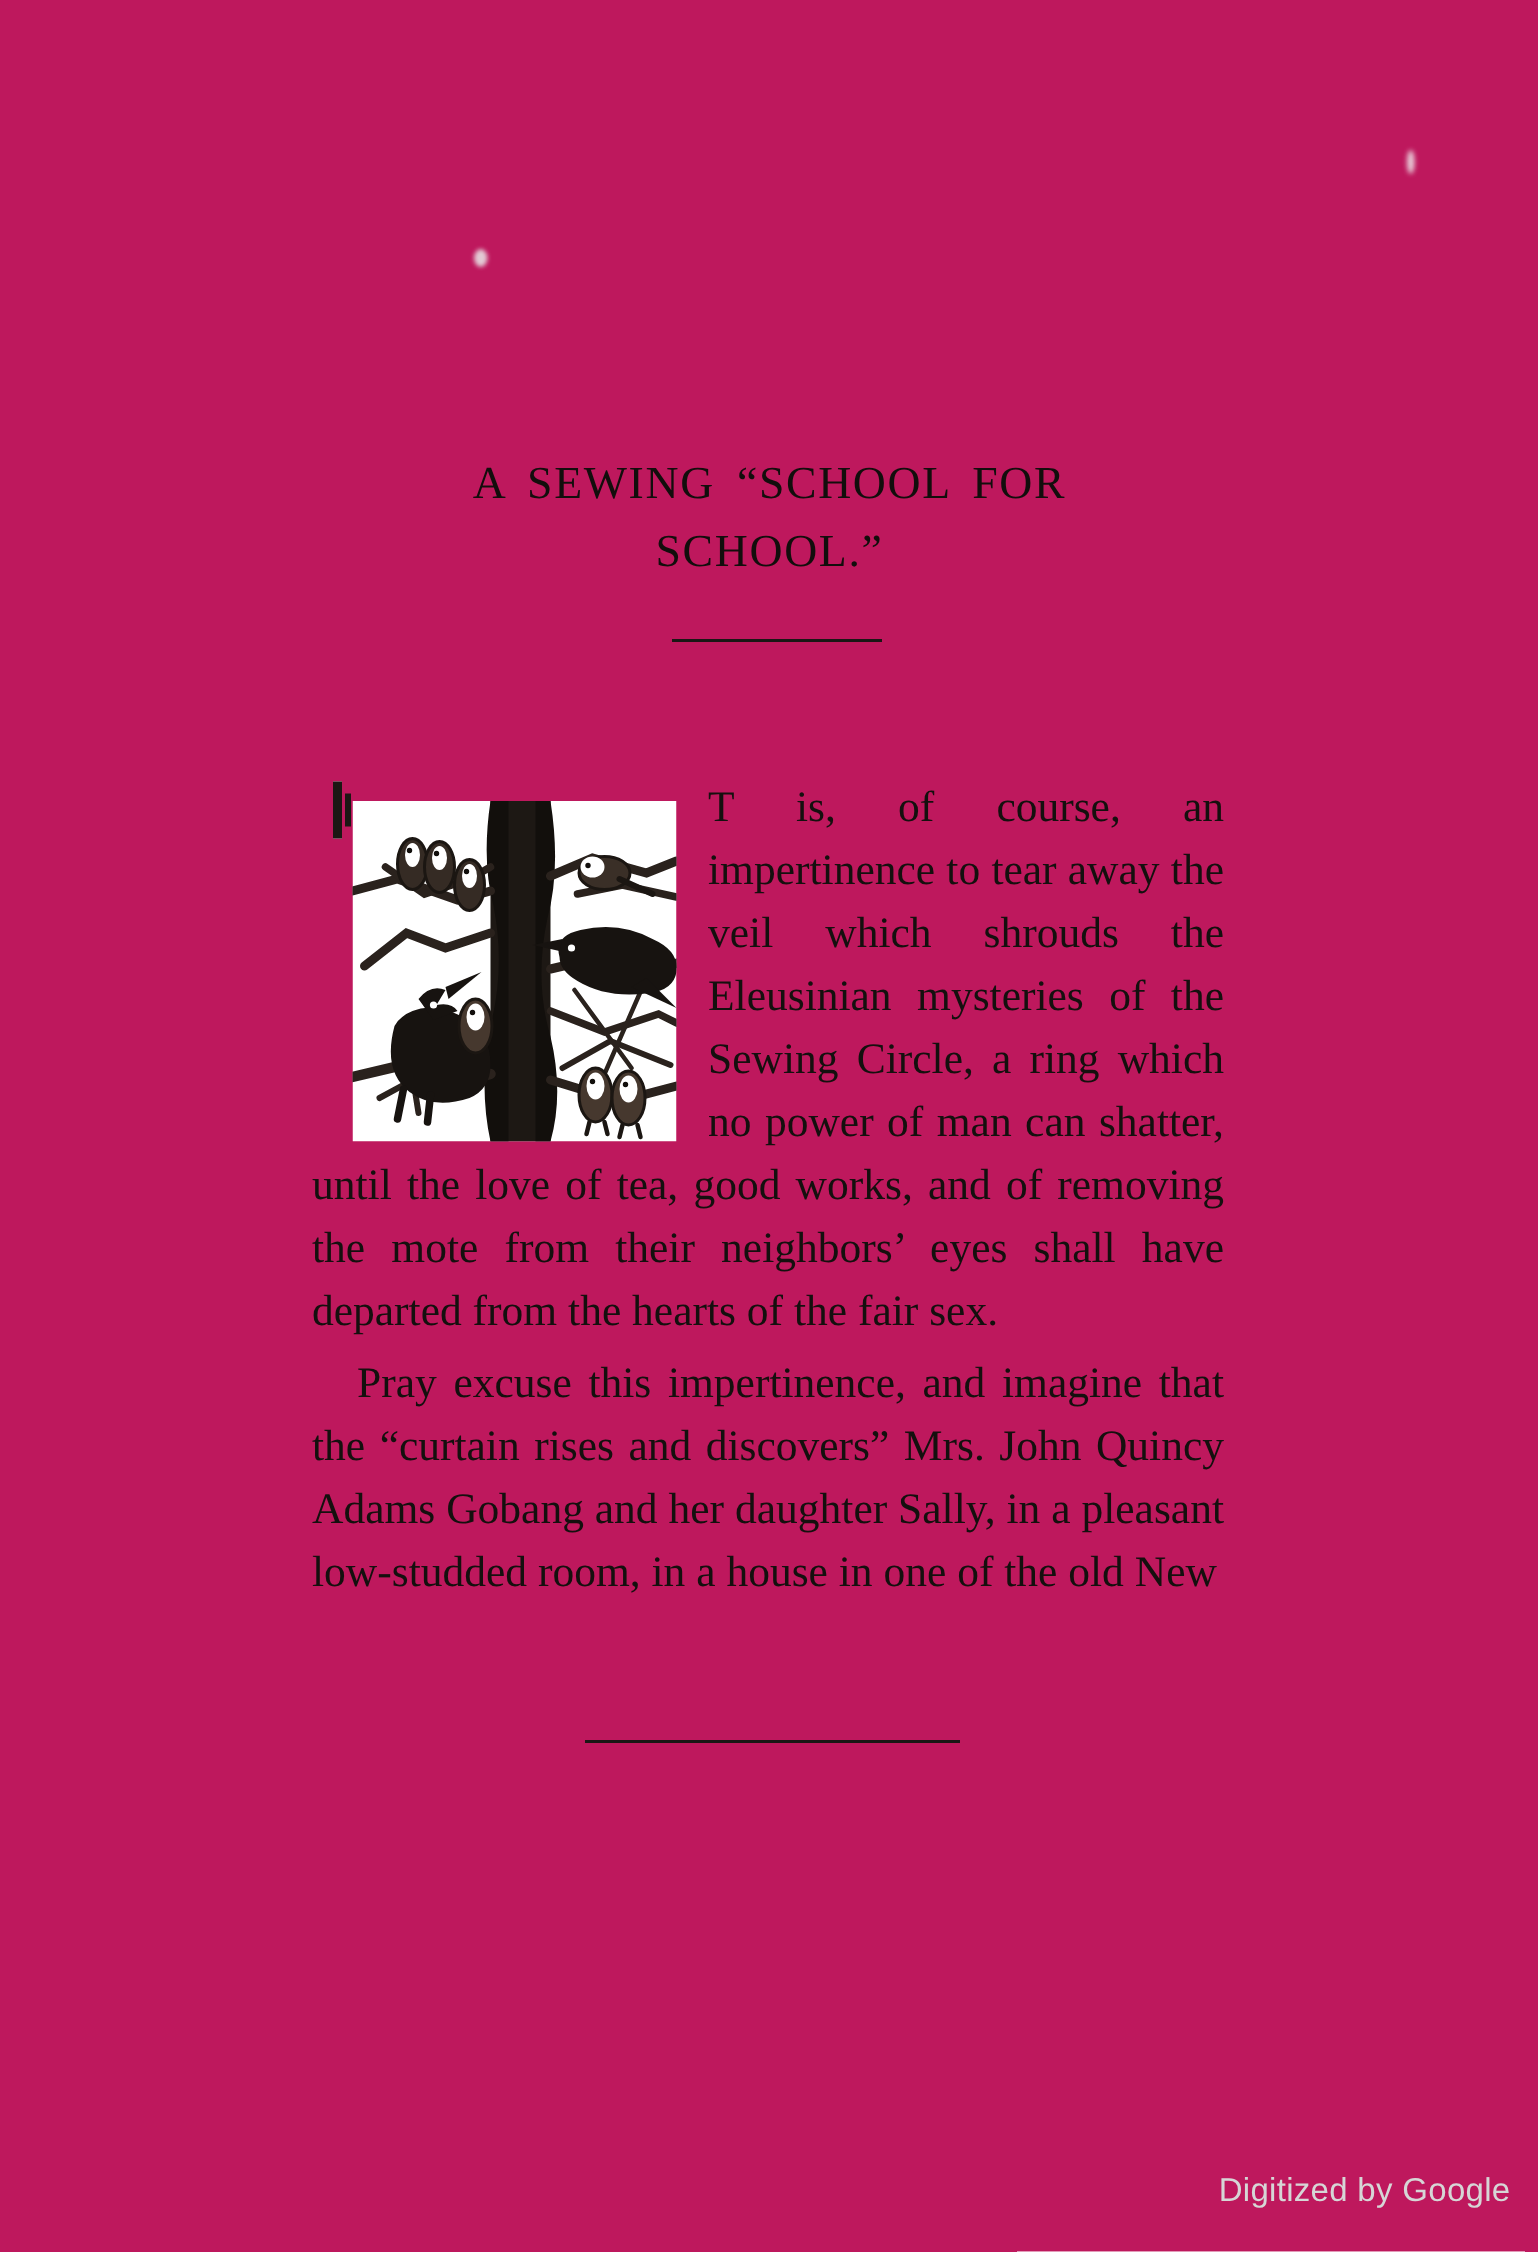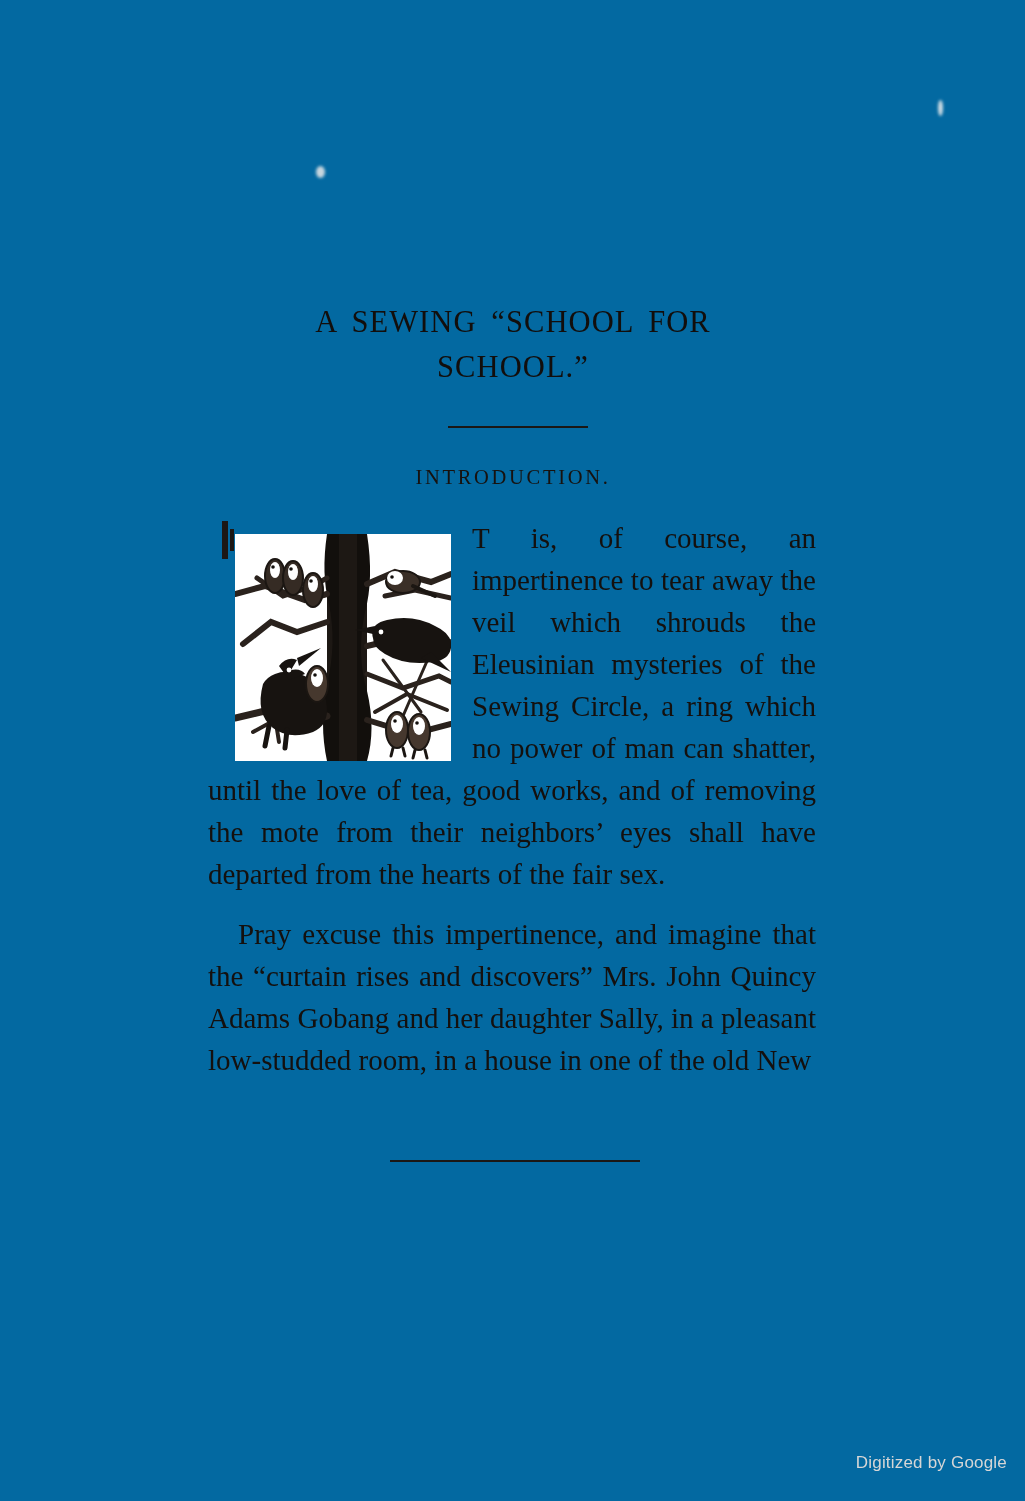--- a/index.html
+++ b/index.html
@@ -5,21 +5,21 @@
   html, body {
     margin: 0;
     padding: 0;
     background: #ffffff;
   }
 
   .page {
     position: relative;
     width: 1025px;
     height: 1501px;
-    background: #0369a1;
+    background: #be185d;
     overflow: hidden;
     font-family: "Liberation Serif", "DejaVu Serif", serif;
     color: #14100e;
   }
 
   
   .speck {
     position: absolute;
     background: #e9e9e9;
     border-radius: 50%;
@@ -74,21 +74,21 @@
   }
 
   .para {
     font-size: 29px;
     line-height: 42px;
     text-align: justify;
     text-justify: inter-word;
     margin: 0;
     color: #14100e;
   }
-  .para + .para { margin-top: 18px; }
+  .para + .para { margin-top: 6px; }
   .para.indented { text-indent: 30px; }
 
   
   .dropcap-float {
     float: left;
     width: 250px;
     height: 250px;
     margin: 2px 0 0 14px;
     shape-outside: inset(0);
   }
@@ -129,41 +129,40 @@
     font-variant: small-caps;
     color: #17120f;
   }
 
   
   .watermark {
     position: absolute;
     right: 18px;
     bottom: 28px;
     font-family: "Liberation Sans", "DejaVu Sans", sans-serif;
-    font-size: 17px;
+    font-size: 22px;
     color: #d6d6d6;
     letter-spacing: .2px;
   }
 </style>
 </head>
 <body>
 
 <div class="page">
 
   <div class="speck speck-a"></div>
   <div class="speck speck-b"></div>
 
   <div class="title-block">
     <div class="title-line">A  SEWING  “SCHOOL  FOR</div>
     <div class="title-line">SCHOOL.”</div>
   </div>
 
   <div class="title-rule"></div>
 
-  <div class="section-heading">INTRODUCTION.</div>
 
   <div class="body-block">
 
     <p class="para">
       <span class="dropcap-float">
         <span class="dropcap">
           <span class="inner-rule"></span>
           <svg width="216" height="227" viewBox="0 0 216 227">
             <rect x="0" y="0" width="216" height="227" fill="#ffffff"></rect>
 

